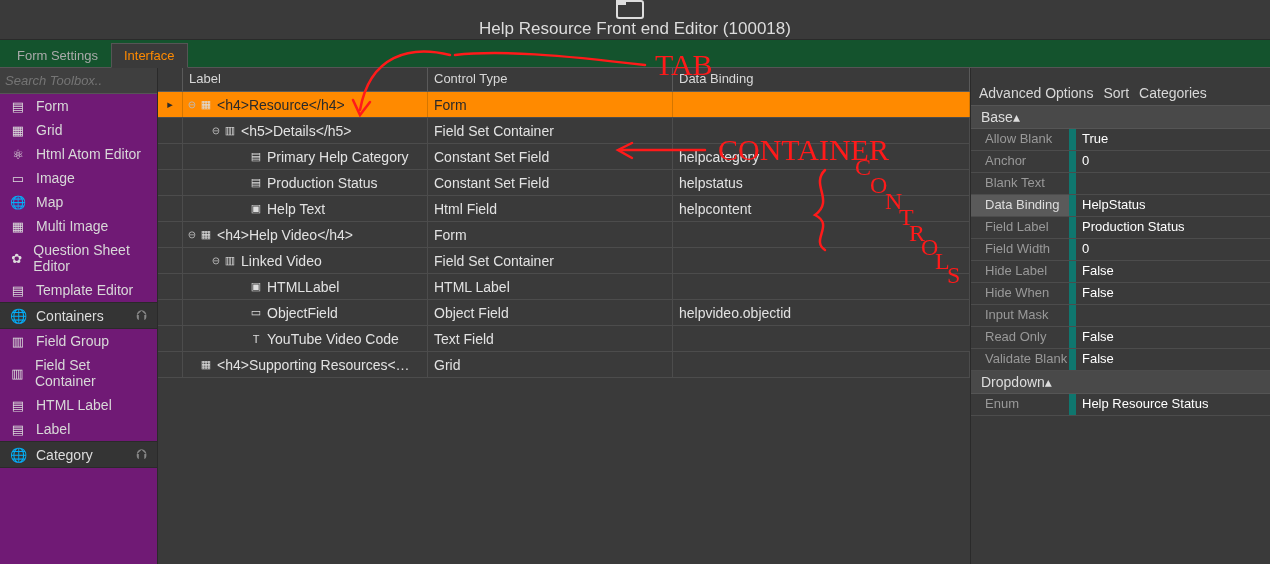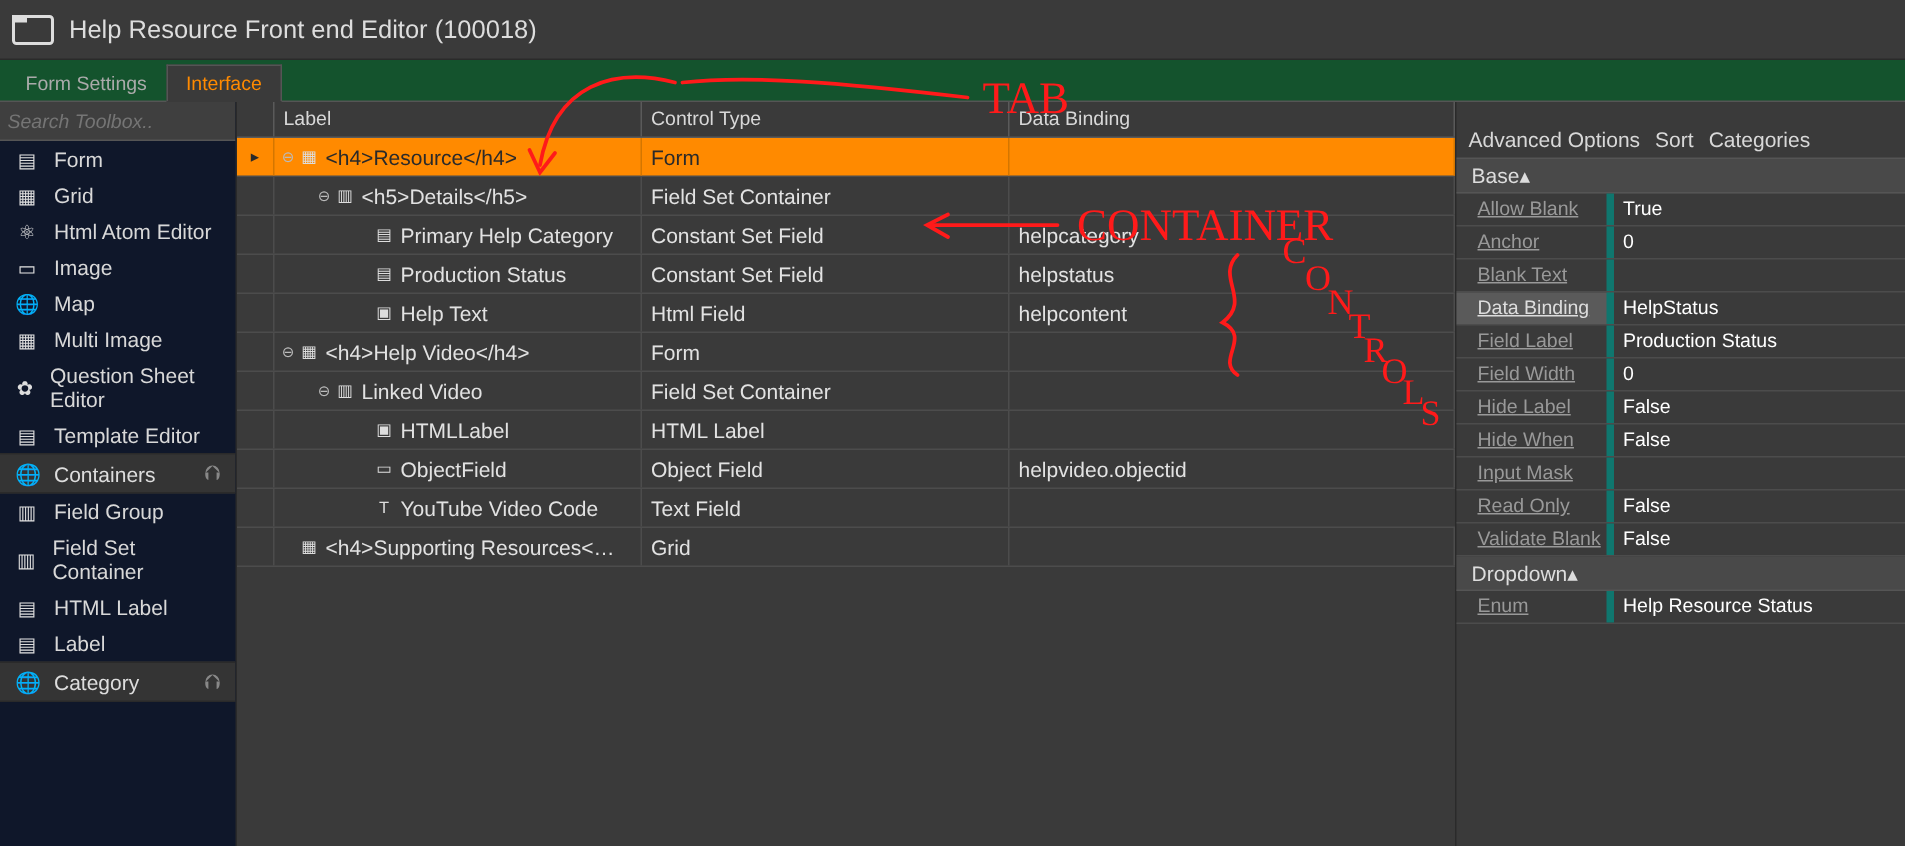--- a/index.html
+++ b/index.html
@@ -15,20 +15,21 @@
   }
 
   
   .titlebar {
     display: flex;
     align-items: center;
     height: 40px;
     background: #3a3a3a;
     padding: 0 8px;
     border-bottom: 1px solid #2a2a2a;
+    flex-direction: column;
   }
   .titlebar .app-icon {
     width: 28px; height: 20px;
     border: 2px solid #ddd;
     border-radius: 3px;
     margin-right: 10px;
     position: relative;
   }
   .titlebar .app-icon::before {
     content:"";
@@ -66,21 +67,21 @@
     top:1px;
   }
 
   
   .workspace {
     display:flex;
     height:calc(564px - 40px - 28px);
   }
   .sidebar {
     width:158px;
-    background:#0f172a;
+    background:#701a75;
     border-right:1px solid #2a2a2a;
     overflow:hidden;
   }
   .search-row {
     display:flex;
     align-items:center;
     height:26px;
     border-bottom:1px solid #555;
     background:#3f3f3f;
   }
@@ -251,23 +252,22 @@
     display:flex;
     height:22px;
     border-bottom:1px solid #4c4c4c;
   }
   .prop-row .pname {
     width:105px;
     padding:2px 4px 2px 14px;
     color:#999;
     overflow:hidden;
     white-space:nowrap;
-    border-right:5px solid #0f766e;
+    border-right:7px solid #0f766e;
     font-size:13px;
-    text-decoration:underline;
   }
   .prop-row .pval {
     flex:1;
     padding:2px 6px;
     color:#ffffff;
     font-size:13px;
   }
   .prop-row.highlight .pname {
     background:#5a5a5a;
     color:#ddd;

